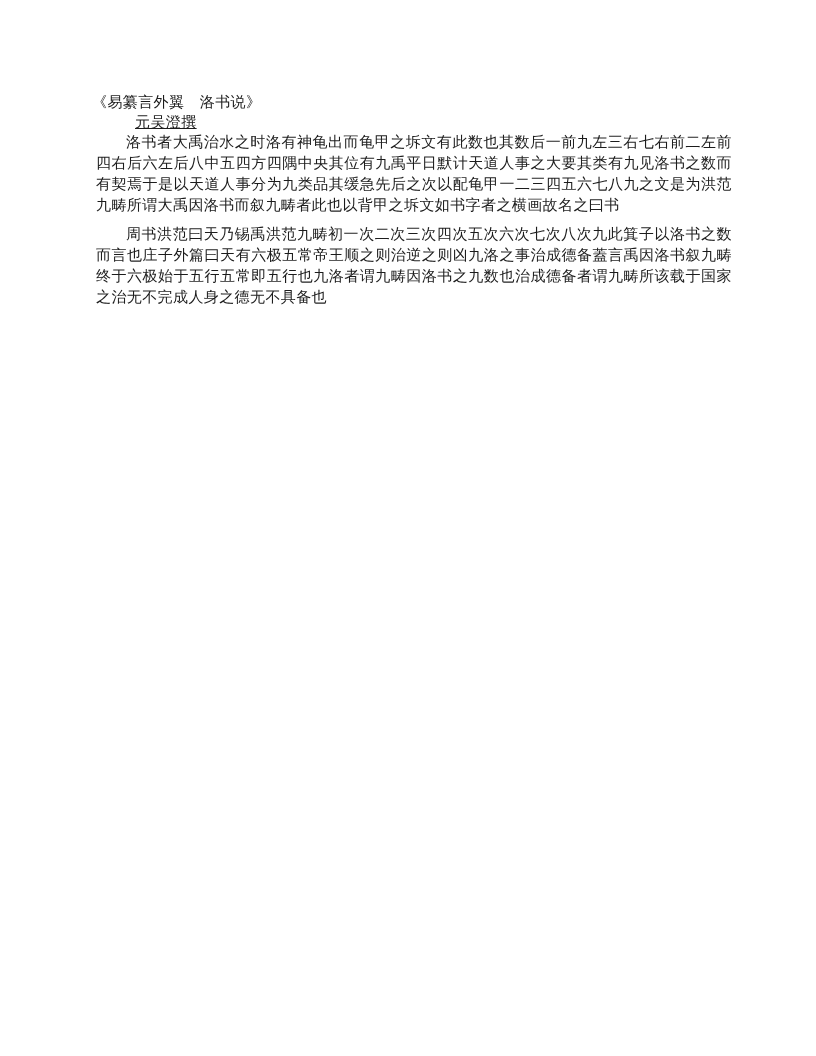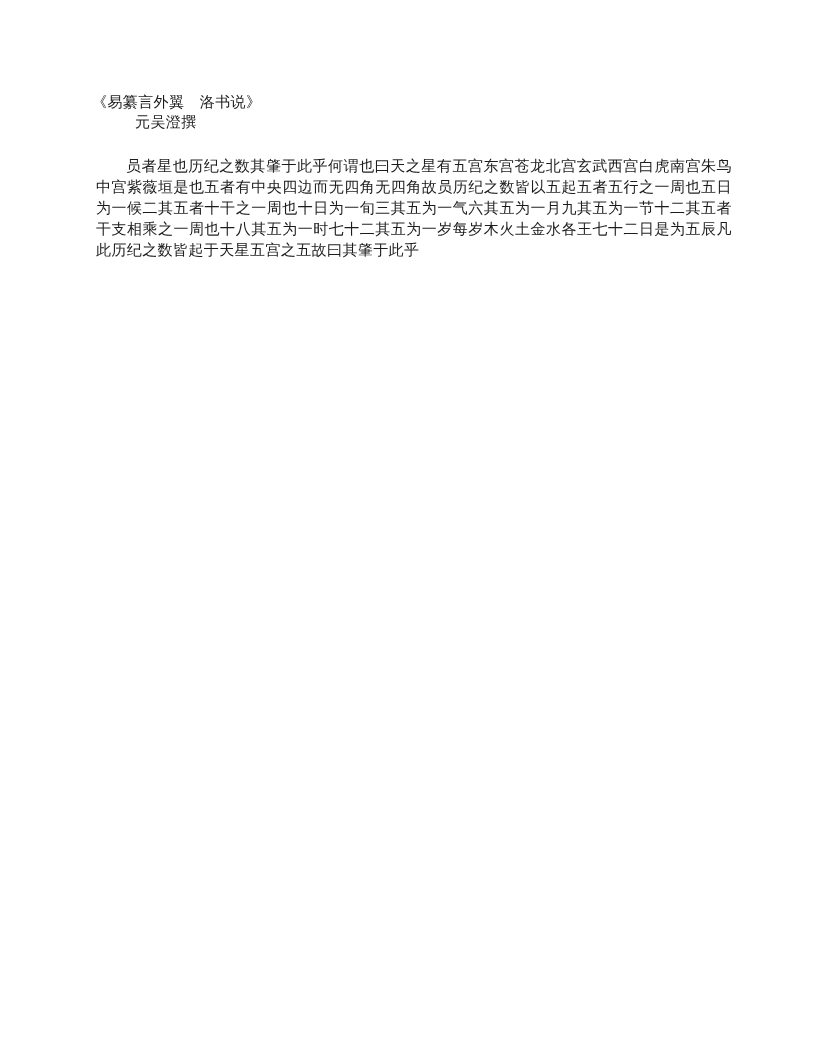--- a/index.html
+++ b/index.html
@@ -24,34 +24,36 @@
     line-height: 20px;
     margin: 0;
     margin-left: -4px; 
     white-space: nowrap;
   }
   .doc-meta {
     line-height: 20px;
     margin: 0;
     text-indent: 2.6em;
     white-space: nowrap;
+    text-decoration: underline;
   }
-  .doc-header { margin-bottom: 24px; }
+  .doc-header { margin-bottom: 0; }
   .doc-body p {
     margin: 0 0 8px 0;
     text-indent: 2em;
     line-height: 21px;
     text-align: justify;
     text-justify: inter-ideograph;
   }
 </style>
 </head>
 <body>
 
 <div class="page">
   <div class="doc-header">
     <div class="doc-title">《易纂言外翼　洛书说》</div>
     <div class="doc-meta">元吴澄撰</div>
   </div>
   <div class="doc-body">
-      <p>员者星也历纪之数其肇于此乎何谓也曰天之星有五宫东宫苍龙北宫玄武西宫白虎南宫朱鸟中宫紫薇垣是也五者有中央四边而无四角无四角故员历纪之数皆以五起五者五行之一周也五日为一候二其五者十干之一周也十日为一旬三其五为一气六其五为一月九其五为一节十二其五者干支相乘之一周也十八其五为一时七十二其五为一岁每岁木火土金水各王七十二日是为五辰凡此历纪之数皆起于天星五宫之五故曰其肇于此乎</p>
+      <p>洛书者大禹治水之时洛有神龟出而龟甲之坼文有此数也其数后一前九左三右七右前二左前四右后六左后八中五四方四隅中央其位有九禹平日默计天道人事之大要其类有九见洛书之数而有契焉于是以天道人事分为九类品其缓急先后之次以配龟甲一二三四五六七八九之文是为洪范九畴所谓大禹因洛书而叙九畴者此也以背甲之坼文如书字者之横画故名之曰书</p>
+      <p>周书洪范曰天乃锡禹洪范九畴初一次二次三次四次五次六次七次八次九此箕子以洛书之数而言也庄子外篇曰天有六极五常帝王顺之则治逆之则凶九洛之事治成德备蓋言禹因洛书叙九畴终于六极始于五行五常即五行也九洛者谓九畴因洛书之九数也治成德备者谓九畴所该载于国家之治无不完成人身之德无不具备也</p>
     </div>
 </div>
 
 </body></html>

